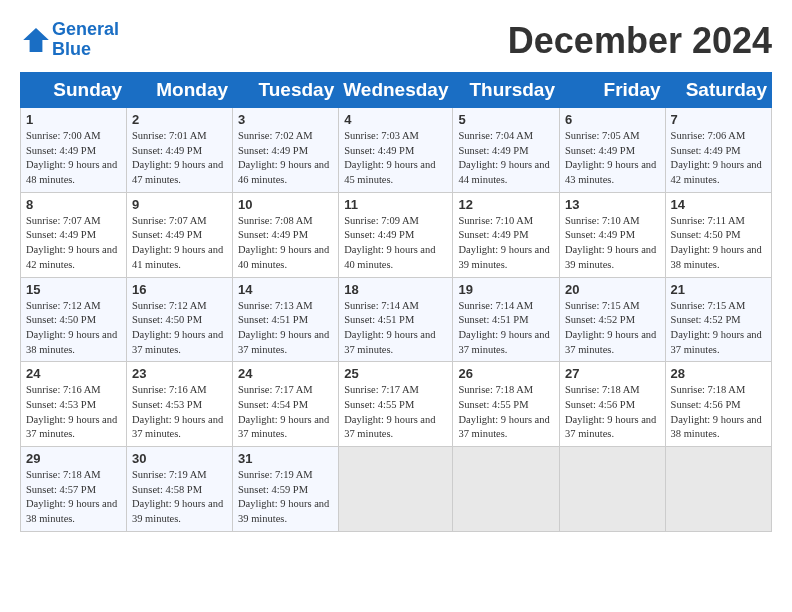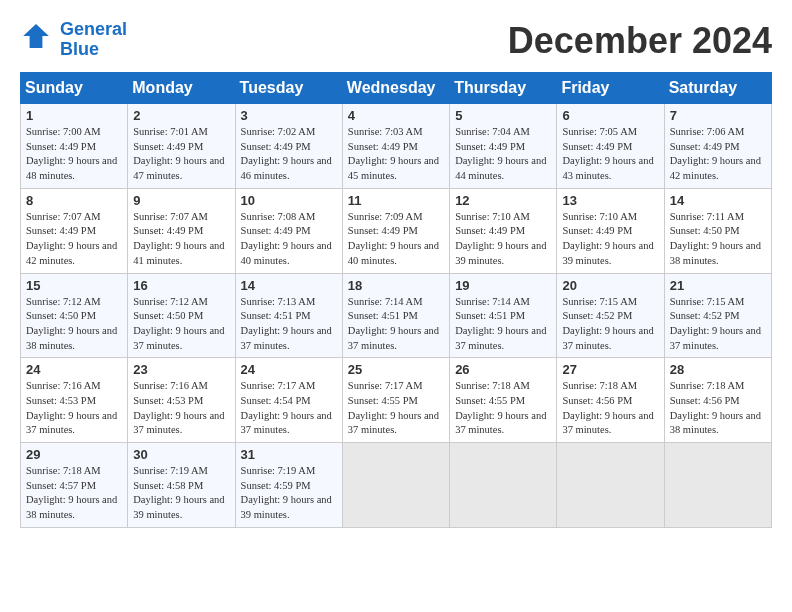--- a/index.html
+++ b/index.html
@@ -11,22 +11,22 @@
       padding: 20px;
     }
     .header {
       display: flex;
       justify-content: space-between;
       align-items: flex-start;
       margin-bottom: 10px;
     }
     .logo {
       display: flex;
-      align-items: flex-start;
-      gap: 8px;
+      align-items: center;
+      gap: 0;
     }
     .logo-text {
       font-size: 18px;
       font-weight: bold;
       color: #333;
       line-height: 1.1;
     }
     .logo-text span {
       color: #1a6ec4;
     }
@@ -48,24 +48,24 @@
       color: #555;
     }
     .calendar {
       width: 100%;
       border-collapse: collapse;
       font-size: 11px;
     }
     .calendar thead th {
       background-color: #1a6ec4;
       color: #fff;
-      font-size: 16px;
+      font-size: 19px;
       font-weight: bold;
       padding: 6px 4px;
-      text-align: left;
+      text-align: right;
       border: 1px solid #1a6ec4;
     }
     .calendar tbody td {
       border: 1px solid #ccc;
       vertical-align: top;
       padding: 4px 5px;
       width: 107px;
       min-height: 80px;
       background: #fff;
     }

